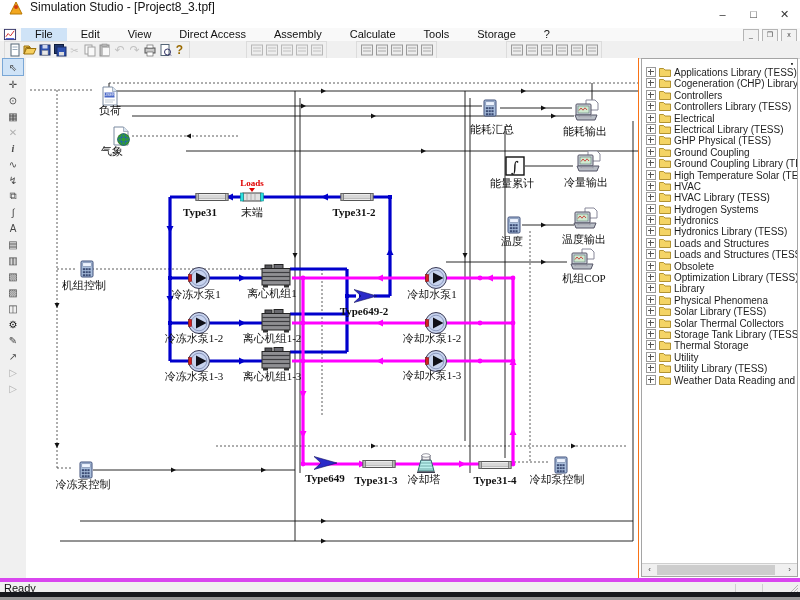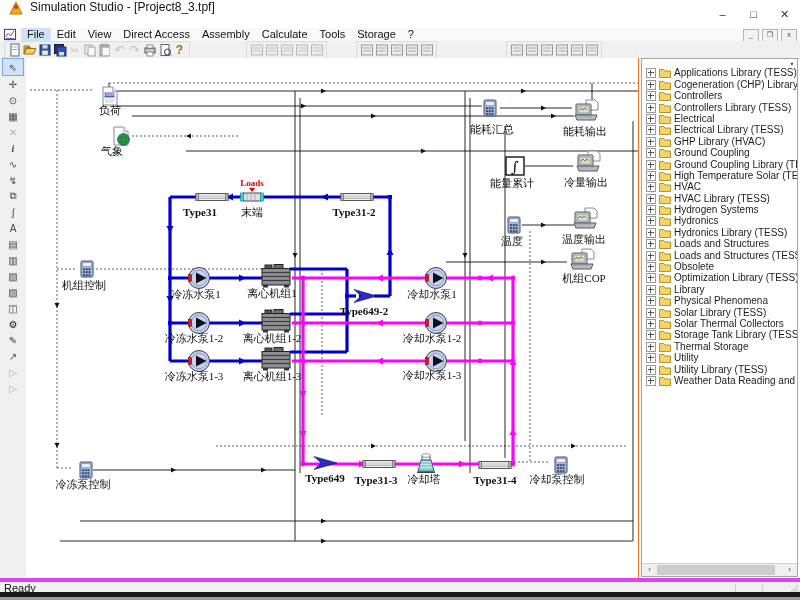--- a/index.html
+++ b/index.html
@@ -10,21 +10,21 @@
             border-bottom:1px solid #ececec;display:flex;align-items:flex-start;}
   .titlebar .appicon{width:16px;height:16px;margin:0 6px 0 8px;}
   .titlebar .title{font-size:12px;color:#111;}
   .capbtns{position:absolute;right:0;top:0;height:28px;display:flex;}
   .capbtn{width:31px;height:28px;display:flex;align-items:center;justify-content:center;
           font-size:11px;color:#333;}
   
   .menubar{position:absolute;left:0;top:28px;width:800px;height:13px;background:#f9f9f9;
            display:flex;align-items:center;font-size:11px;color:#111;}
   .menubar .docicon{width:14px;height:13px;margin:0 4px 0 3px;}
-  .menuitem{padding:0 6px;height:13px;line-height:13px;white-space:nowrap;}
+  .menuitem{padding:0 14px;height:13px;line-height:13px;white-space:nowrap;}
   .menuitem.hl{background:#cfe3f7;}
   .childctl{position:absolute;right:3px;top:1px;display:flex;gap:3px;}
   .childbtn{width:14px;height:11px;border:1px solid #b5b5b5;background:#f2f2f2;font-size:7px;
             line-height:9px;text-align:center;color:#444;}
   
   .toolbar{position:absolute;left:0;top:41px;width:800px;height:17px;background:#f0f0f0;
            border-bottom:1px solid #d9d9d9;}
   .tgroup{position:absolute;top:0;height:16px;display:flex;align-items:center;
           border:1px solid #dcdcdc;background:#f0f0f0;padding:0 2px;}
   .tcell{width:15px;height:15px;display:flex;align-items:center;justify-content:center;
@@ -40,21 +40,21 @@
   
   .canvas{position:absolute;left:26px;top:58px;width:612px;height:520px;background:#fff;
           border-right:1px solid #f97316;border-bottom:1px solid #9a9a9a;}
   .canvas svg{position:absolute;left:0;top:0;}
   
   .libpanel{position:absolute;left:641px;top:58px;width:157px;height:519px;background:#fff;
             border:1px solid #a5a5a5;box-sizing:border-box;}
   .libclose{position:absolute;top:1px;right:1px;width:8px;height:8px;font-size:7px;line-height:8px;
             text-align:center;color:#111;}
   .tree{position:absolute;left:0;top:8px;width:100%;}
-  .treeitem{height:11.4px;display:flex;align-items:flex-end;padding-left:4px;white-space:nowrap;
+  .treeitem{height:11.4px;display:flex;align-items:flex-start;padding-left:4px;white-space:nowrap;
             font-size:10px;color:#1c1c1c;overflow:hidden;}
   .expbox{width:8px;height:8px;border:1px solid #9a9a9a;background:#fff;margin-right:3px;flex:none;
           position:relative;}
   .expbox:before,.expbox:after{content:"";position:absolute;background:#555;}
   .expbox:before{left:1px;top:3px;width:6px;height:1px;}
   .expbox:after{left:3px;top:1px;width:1px;height:6px;}
   .treeicon{width:12px;height:10px;margin-right:3px;flex:none;}
   .hscroll{position:absolute;left:0;bottom:0;width:100%;height:13px;background:#f0f0f0;
            border-top:1px solid #cfcfcf;box-sizing:border-box;}
   .harrow{position:absolute;top:0;width:13px;height:12px;font-size:8px;line-height:12px;
@@ -731,21 +731,21 @@
         <svg class="treeicon" viewBox="0 0 12 10">
           <path d="M0.5,9.5 V1.5 H4.5 L6,3 H11.5 V9.5 Z" fill="#f4d465" stroke="#a07c10" stroke-width="0.8"></path>
         </svg>
         <span>Electrical Library (TESS)</span>
       </div>
       <div class="treeitem">
         <div class="expbox"></div>
         <svg class="treeicon" viewBox="0 0 12 10">
           <path d="M0.5,9.5 V1.5 H4.5 L6,3 H11.5 V9.5 Z" fill="#f4d465" stroke="#a07c10" stroke-width="0.8"></path>
         </svg>
-        <span>GHP Library (HVAC)</span>
+        <span>GHP Physical (TESS)</span>
       </div>
       <div class="treeitem">
         <div class="expbox"></div>
         <svg class="treeicon" viewBox="0 0 12 10">
           <path d="M0.5,9.5 V1.5 H4.5 L6,3 H11.5 V9.5 Z" fill="#f4d465" stroke="#a07c10" stroke-width="0.8"></path>
         </svg>
         <span>Ground Coupling</span>
       </div>
       <div class="treeitem">
         <div class="expbox"></div>

